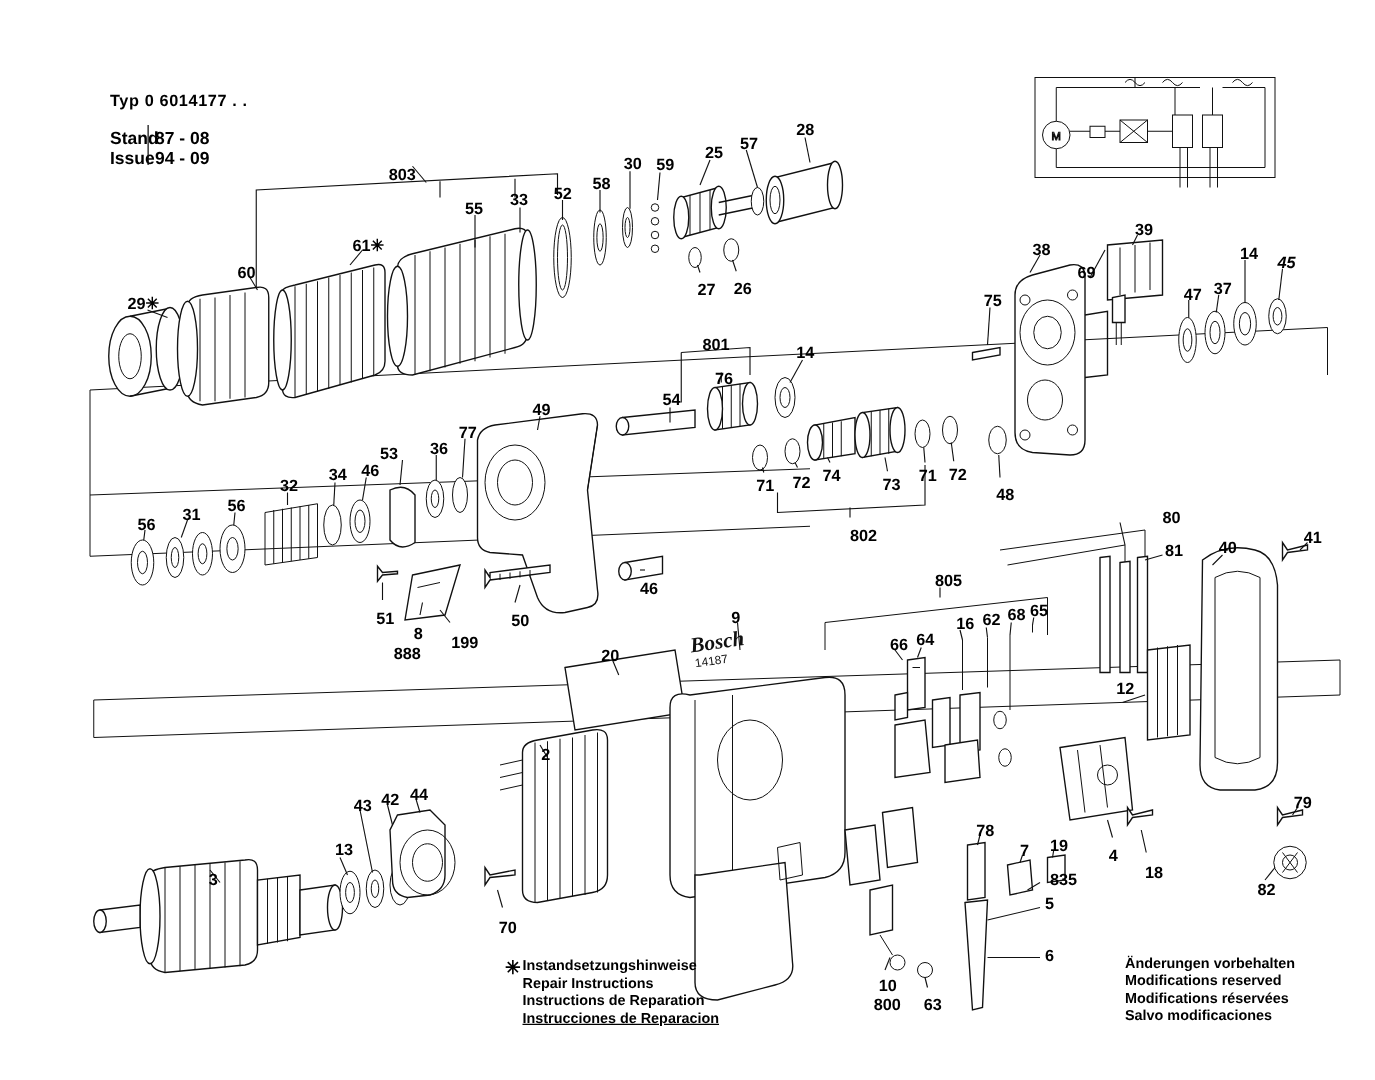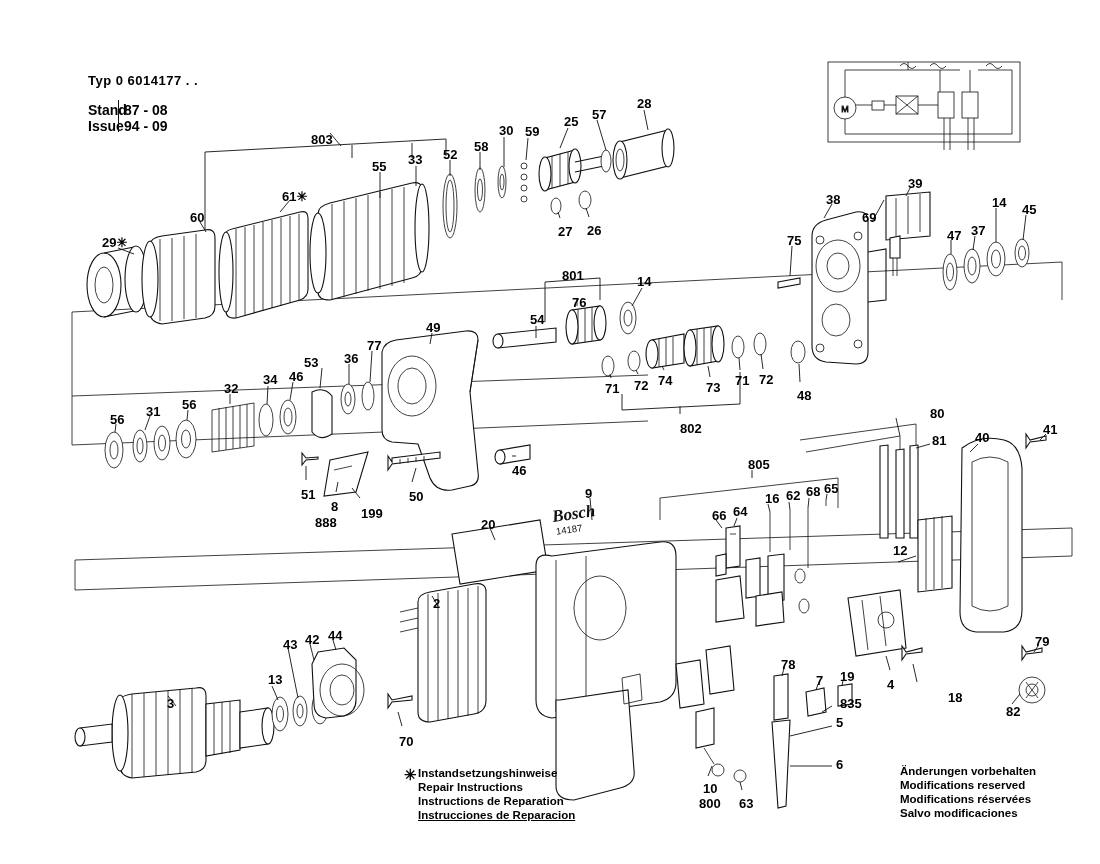--- a/index.html
+++ b/index.html
@@ -452,21 +452,21 @@
       <div class="lbl num" style="left: 558px; top: 225px;">27</div>
       <div class="lbl num" style="left: 282px; top: 190px;">61✳</div>
       <div class="lbl num" style="left: 190px; top: 211px;">60</div>
       <div class="lbl num" style="left: 102px; top: 236px;">29✳</div>
       <div class="lbl num" style="left: 908px; top: 177px;">39</div>
       <div class="lbl num" style="left: 826px; top: 193px;">38</div>
       <div class="lbl num" style="left: 862px; top: 211px;">69</div>
       <div class="lbl num" style="left: 947px; top: 229px;">47</div>
       <div class="lbl num" style="left: 971px; top: 224px;">37</div>
       <div class="lbl num" style="left: 992px; top: 196px;">14</div>
-      <div class="lbl num" style="left: 1022px; top: 203px;">45</div>
+      <div class="lbl num" style="left: 1022px; top: 203px; font-style: italic;">45</div>
       <div class="lbl num" style="left: 787px; top: 234px;">75</div>
       <div class="lbl num" style="left: 797px; top: 389px;">48</div>
       <div class="lbl num" style="left: 562px; top: 269px;">801</div>
       <div class="lbl num" style="left: 572px; top: 296px;">76</div>
       <div class="lbl num" style="left: 530px; top: 313px;">54</div>
       <div class="lbl num" style="left: 637px; top: 275px;">14</div>
       <div class="lbl num" style="left: 426px; top: 321px;">49</div>
       <div class="lbl num" style="left: 367px; top: 339px;">77</div>
       <div class="lbl num" style="left: 344px; top: 352px;">36</div>
       <div class="lbl num" style="left: 304px; top: 356px;">53</div>
@@ -507,21 +507,21 @@
       <div class="lbl num" style="left: 328px; top: 629px;">44</div>
       <div class="lbl num" style="left: 305px; top: 633px;">42</div>
       <div class="lbl num" style="left: 283px; top: 638px;">43</div>
       <div class="lbl num" style="left: 268px; top: 673px;">13</div>
       <div class="lbl num" style="left: 167px; top: 697px;">3</div>
       <div class="lbl num" style="left: 399px; top: 735px;">70</div>
       <div class="lbl num" style="left: 781px; top: 658px;">78</div>
       <div class="lbl num" style="left: 816px; top: 674px;">7</div>
       <div class="lbl num" style="left: 840px; top: 670px;">19</div>
       <div class="lbl num" style="left: 887px; top: 678px;">4</div>
-      <div class="lbl num" style="left: 948px; top: 691px;">18</div>
+      <div class="lbl num" style="left: 916px; top: 691px;">18</div>
       <div class="lbl num" style="left: 840px; top: 697px;">835</div>
       <div class="lbl num" style="left: 836px; top: 716px;">5</div>
       <div class="lbl num" style="left: 836px; top: 758px;">6</div>
       <div class="lbl num" style="left: 703px; top: 782px;">10</div>
       <div class="lbl num" style="left: 699px; top: 797px;">800</div>
       <div class="lbl num" style="left: 739px; top: 797px;">63</div>
       <div class="lbl num" style="left: 1035px; top: 635px;">79</div>
       <div class="lbl num" style="left: 1006px; top: 705px;">82</div>
     </div>
 

